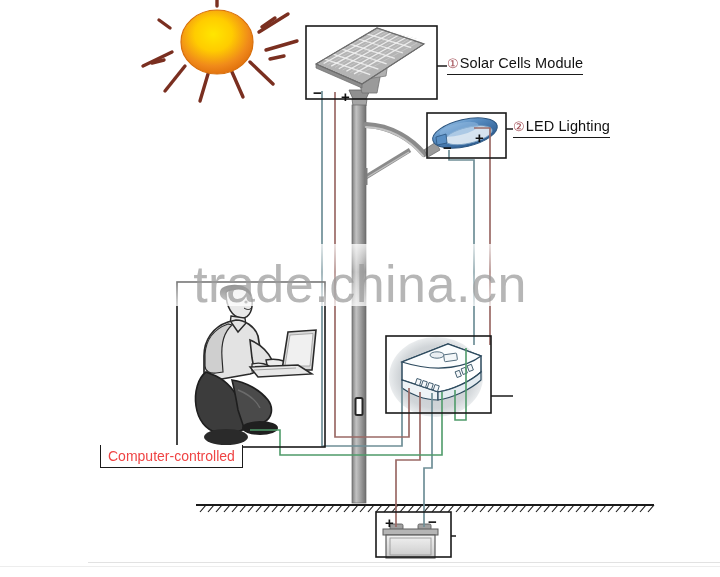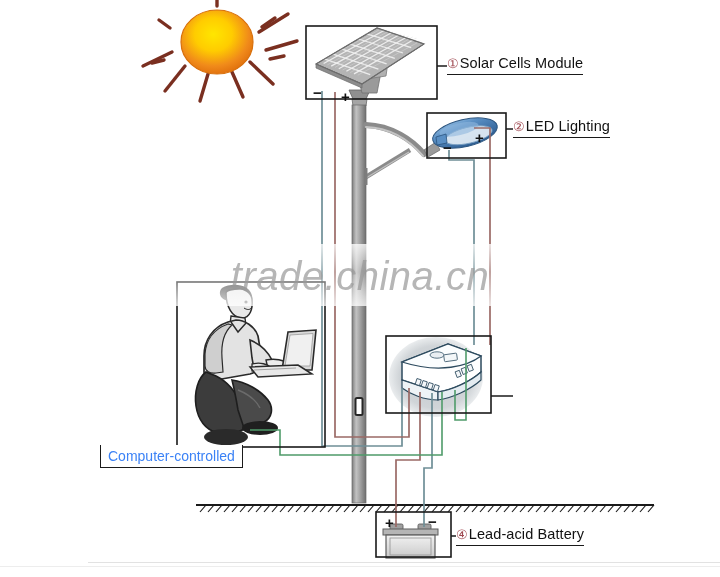--- a/index.html
+++ b/index.html
@@ -37,21 +37,21 @@
   }
   .callout .num {
     color: #a04a52;
     font-size: 13px;
     margin-right: 1px;
   }
   .boxed-label {
     position: absolute;
     white-space: nowrap;
     font-size: 14px;
-    color: #3b82f6;
+    color: #ef4444;
     line-height: 18px;
     border: 1.4px solid #1a1a1a;
     border-top: none;
     padding: 2px 7px 2px 7px;
     background: #ffffff;
   }
   
   .sign {
     position: absolute;
     font-size: 15px;
@@ -59,27 +59,26 @@
     color: #111111;
     line-height: 1;
   }
   
   .watermark {
     position: absolute;
     left: 0;
     top: 254px;
     width: 720px;
     text-align: center;
-    font-size: 40px;
+    font-size: 52px;
     color: #9a9a9a;
     opacity: 0.72;
     letter-spacing: 0.5px;
     font-family: "Liberation Sans", sans-serif;
     pointer-events: none;
-    font-style: italic;
   }
   .watermark-blur {
     position: absolute;
     left: 160px;
     top: 244px;
     width: 400px;
     height: 62px;
     background: linear-gradient(to bottom, rgba(255,255,255,0.78), rgba(255,255,255,0.25) 45%, rgba(255,255,255,0.78));
     pointer-events: none;
   }
@@ -393,23 +392,20 @@
 
     <div class="callout" style="left:447px; top:54px;">
       <span class="num">①</span><span>Solar Cells Module</span>
     </div>
 
     <div class="callout" style="left:513px; top:117px;">
       <span class="num">②</span><span>LED Lighting</span>
     </div>
 
 
-    <div class="callout" style="left:456px; top:525px;">
-      <span class="num">④</span><span>Lead-acid Battery</span>
-    </div>
 
     <div class="boxed-label" style="left:100px; top:445px;">Computer-controlled</div>
 
     <div class="sign" style="left:313px; top:85px;">−</div>
     <div class="sign" style="left:341px; top:89px;">+</div>
     <div class="sign" style="left:443px; top:140px;">−</div>
     <div class="sign" style="left:475px; top:130px;">+</div>
     <div class="sign" style="left:385px; top:515px;">+</div>
     <div class="sign" style="left:428px; top:514px;">−</div>
 

